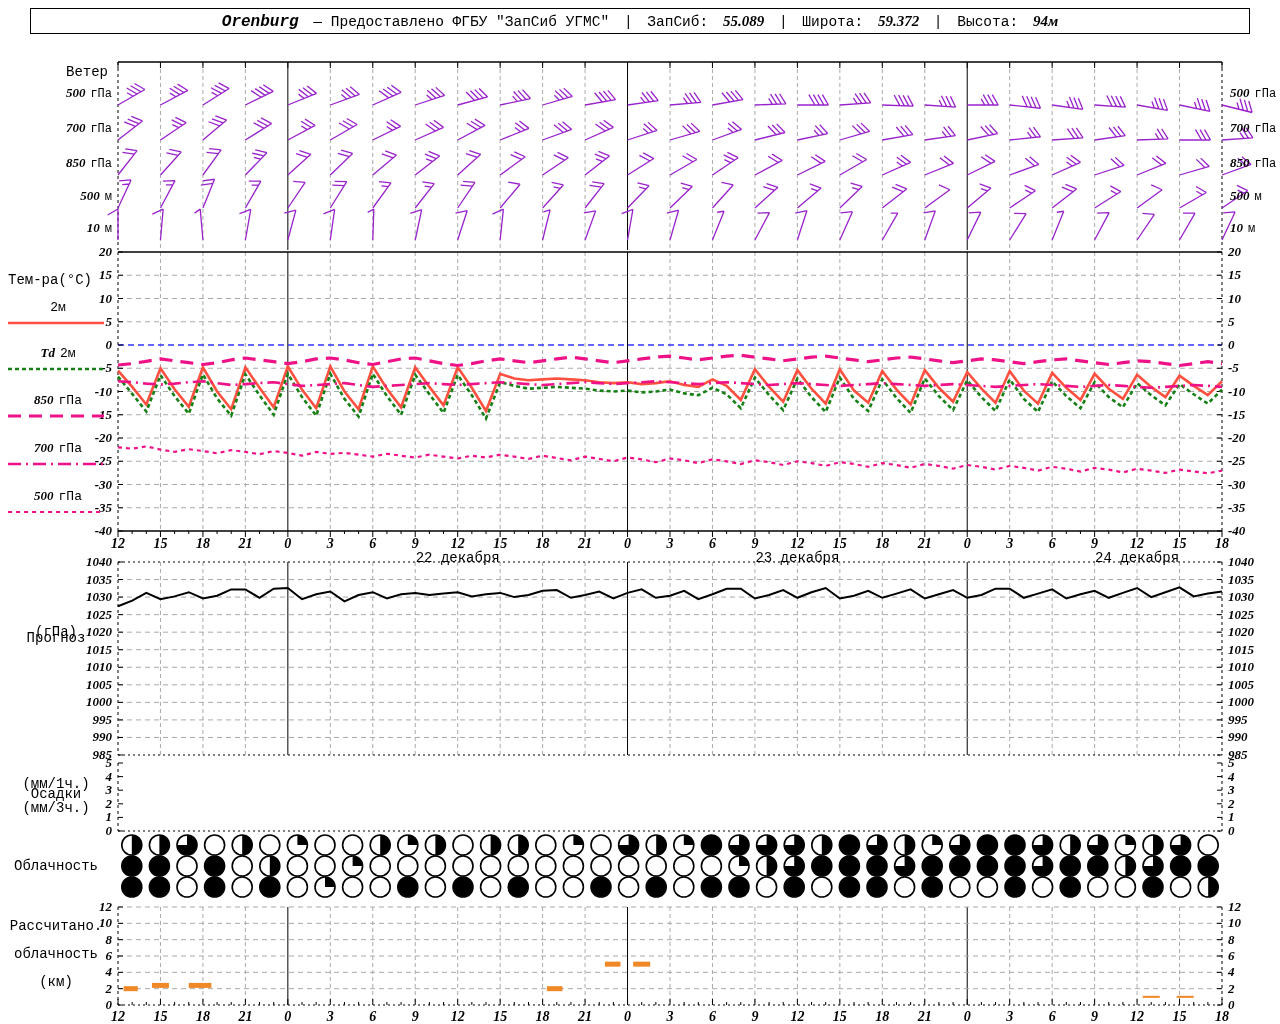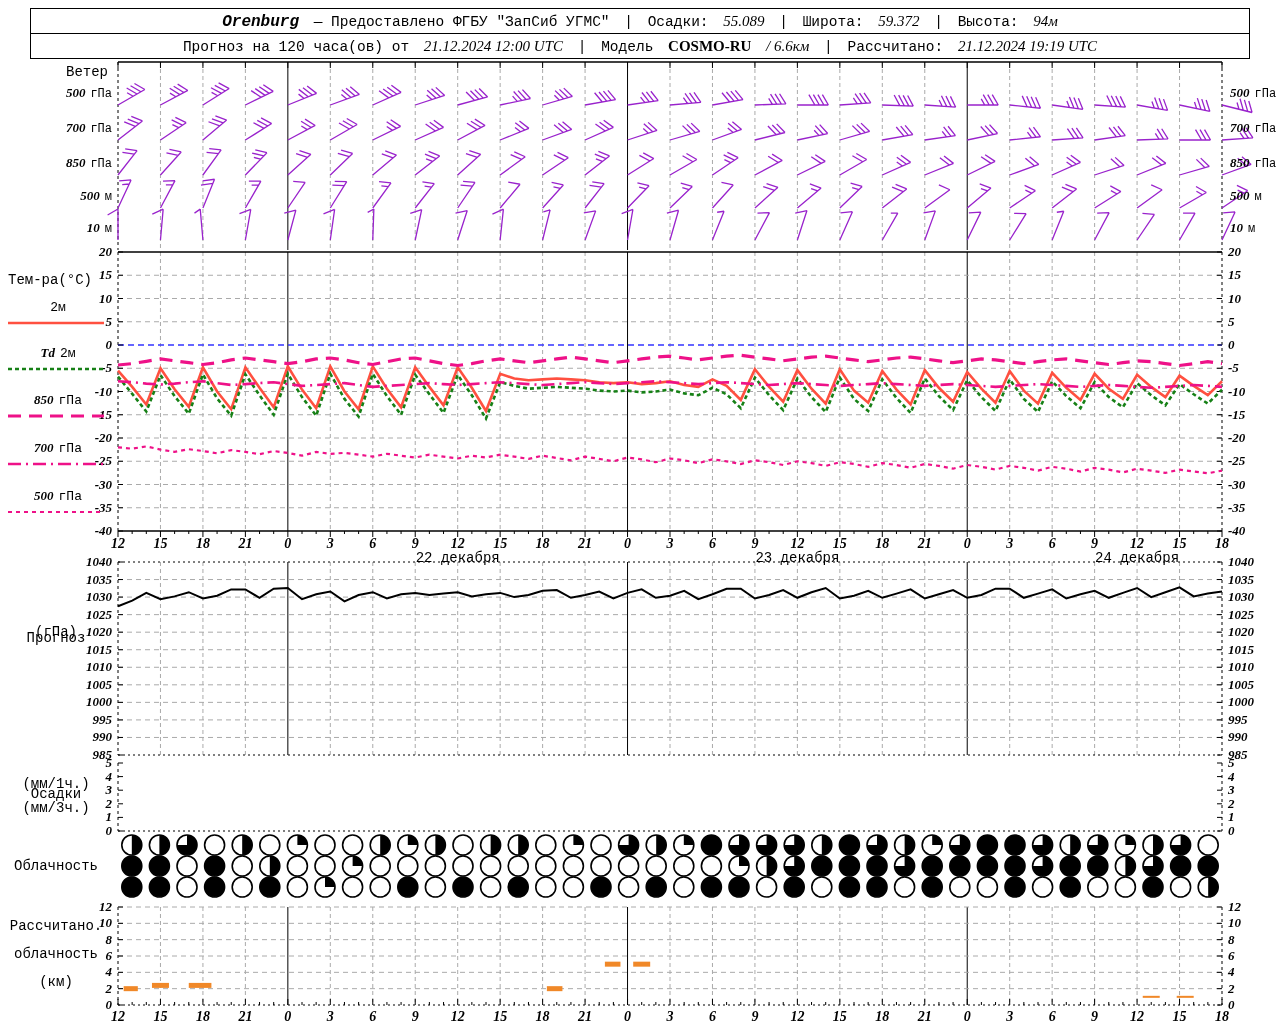--- a/index.html
+++ b/index.html
@@ -2,61 +2,50 @@
 <html><head>
 <meta charset="utf-8">
 <style>
   html,body{margin:0;padding:0;background:#fff;}
   #app{position:relative;width:1280px;height:1024px;background:#fff;overflow:hidden;
        font-family:"Liberation Mono","DejaVu Sans Mono",monospace;color:#000;}
   .hdr{position:absolute;left:30px;width:1218px;height:24px;border:1px solid #000;
        background:#fff;text-align:center;line-height:24px;font-size:14.5px;white-space:nowrap;}
   .hdr span{margin:0 3px;}
   .station{font-family:Liberation Mono, monospace;font-style:italic;font-weight:bold;font-size:16px;}
-  .val{font-family:"Liberation Serif","DejaVu Serif",serif;font-style:italic;font-weight:normal;font-size:15px;}
+  .val{font-family:"Liberation Serif","DejaVu Serif",serif;font-style:italic;font-weight:bold;font-size:15px;}
   .model{font-family:"Liberation Serif","DejaVu Serif",serif;font-weight:bold;font-size:15px;}
   .side-label{position:absolute;left:0;width:112px;text-align:center;font-size:14px;white-space:nowrap;}
   .side-label.right-al{text-align:right;padding-right:4px;box-sizing:border-box;}
   #chart{position:absolute;left:0;top:0;}
   .axnum{font:italic bold 13px "Liberation Serif","DejaVu Serif",serif;fill:#000;}
   .unit{font:12px "Liberation Mono","DejaVu Sans Mono",monospace;fill:#000;}
   .hourlbl{font:italic bold 14px "Liberation Serif","DejaVu Serif",serif;fill:#000;}
   .datelbl{font:14px "Liberation Mono","DejaVu Sans Mono",monospace;fill:#000;}
   .legendlbl{font:13px "Liberation Mono","DejaVu Sans Mono",monospace;fill:#000;}
 </style>
 </head>
 <body>
 
 <div id="app">
 
   <div class="hdr" id="hdr1" style="top:8px;">
     <span class="station">Orenburg</span>
     <span>— Предоставлено ФГБУ "ЗапСиб УГМС"</span>
     <span>|</span>
-    <span>Осадки:</span>
+    <span>ЗапСиб:</span>
     <span class="val">55.089</span>
     <span>|</span>
     <span>Широта:</span>
     <span class="val">59.372</span>
     <span>|</span>
     <span>Высота:</span>
     <span class="val">94м</span>
   </div>
 
-  <div class="hdr" id="hdr2" style="top:33px;">
-    <span>Прогноз на 120 часа(ов) от</span>
-    <span class="val">21.12.2024 12:00 UTC</span>
-    <span>|</span>
-    <span>Модель</span>
-    <span class="model">COSMO-RU</span>
-    <span class="val">/ 6.6км</span>
-    <span>|</span>
-    <span>Рассчитано:</span>
-    <span class="val">21.12.2024 19:19 UTC</span>
-  </div>
 
   <svg id="chart" width="1280" height="1024" viewBox="0 0 1280 1024">
       <g>
         <line x1="118" y1="62" x2="118" y2="250" stroke="#000000" stroke-width="1" stroke-dasharray="3 3"></line>
         <line x1="118" y1="252" x2="118" y2="531" stroke="#000000" stroke-width="1" stroke-dasharray="3 3"></line>
         <line x1="118" y1="562" x2="118" y2="755" stroke="#000000" stroke-width="1" stroke-dasharray="3 3"></line>
         <line x1="118" y1="907" x2="118" y2="1005" stroke="#000000" stroke-width="1" stroke-dasharray="3 3"></line>
         <line x1="118" y1="763" x2="118" y2="831" stroke="#000000" stroke-width="1" stroke-dasharray="3 3"></line>
         <line x1="160.46153846153845" y1="62" x2="160.46153846153845" y2="250" stroke="#AAAAAA" stroke-width="1" stroke-dasharray="4 3"></line>
         <line x1="160.46153846153845" y1="252" x2="160.46153846153845" y2="531" stroke="#AAAAAA" stroke-width="1" stroke-dasharray="4 3"></line>

